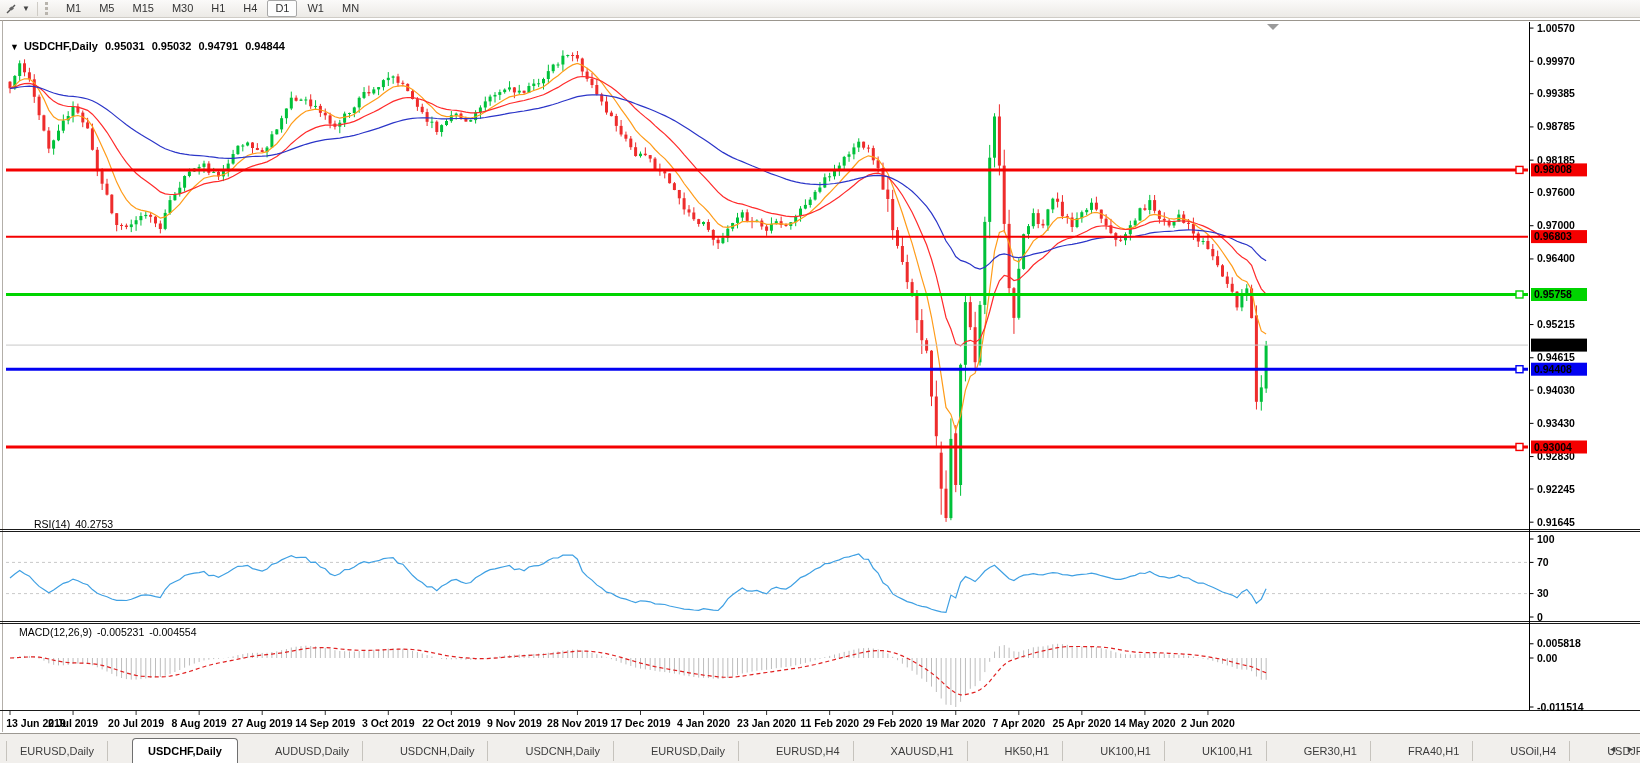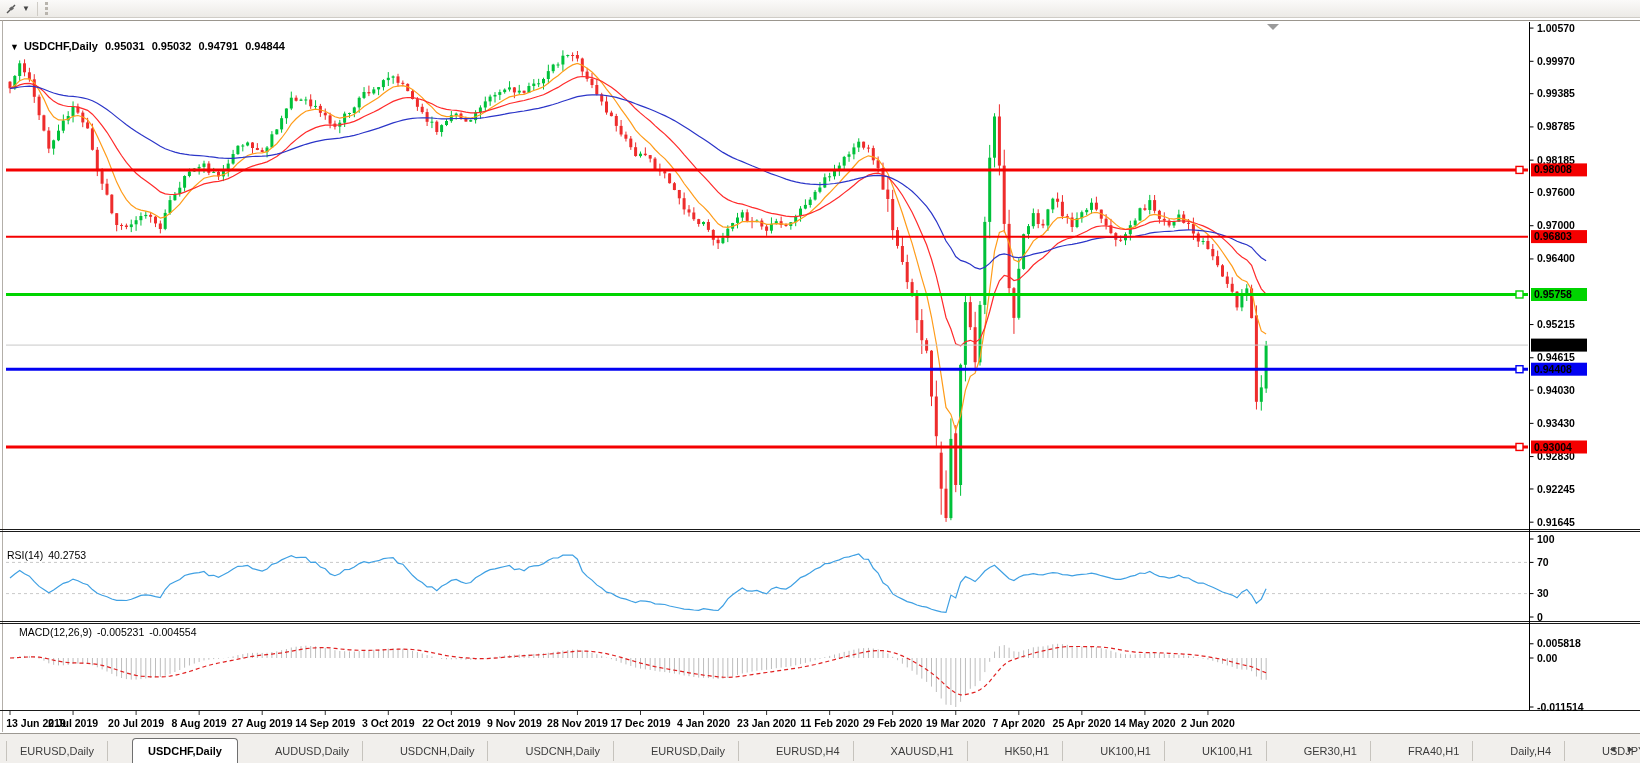--- a/index.html
+++ b/index.html
@@ -46,20 +46,31 @@
   <div class="toolbar">
     <span class="tool-icon">
       <svg width="14" height="14" viewBox="0 0 14 14">
         <line x1="3" y1="11" x2="11" y2="3" stroke="#555" stroke-width="1.4"></line>
         <polygon points="5,6.5 7.5,4.5 10,6.5 7.5,8.5" fill="#666"></polygon>
       </svg>
     </span>
     <span class="dd-arrow">▼</span>
     <span class="vsep"></span>
     <span class="grip"></span>
+    <div id="tf-buttons" class="tf-group">
+        <span class="tf-btn">M1</span>
+        <span class="tf-btn">M5</span>
+        <span class="tf-btn">M15</span>
+        <span class="tf-btn">M30</span>
+        <span class="tf-btn">H1</span>
+        <span class="tf-btn">H4</span>
+        <span class="tf-btn active">D1</span>
+        <span class="tf-btn">W1</span>
+        <span class="tf-btn">MN</span>
+      </div>
   </div>
 
   <div class="chart-area">
     <svg id="chart-svg" width="1640" height="715">
         <rect x="0" y="0" width="1640" height="715" fill="#ffffff"></rect>
         <g>
           <line x1="10" y1="63.1" x2="10" y2="75.3" stroke="#EE2C2C" stroke-width="1"></line>
           <rect x="8.5" y="63.7" width="3" height="6.6" fill="#EE2C2C"></rect>
           <line x1="14.85" y1="57.0" x2="14.85" y2="71.8" stroke="#00C13A" stroke-width="1"></line>
           <rect x="13.3" y="58.0" width="3" height="12.3" fill="#00C13A"></rect>
@@ -963,21 +974,21 @@
         <line x1="1144.8999999999999" y1="693" x2="1144.8999999999999" y2="697" stroke="#333"></line>
         <text x="1144.8999999999999" y="709" class="ax" text-anchor="middle">14 May 2020</text>
         <line x1="1207.9499999999998" y1="693" x2="1207.9499999999998" y2="697" stroke="#333"></line>
         <text x="1207.9499999999998" y="709" class="ax" text-anchor="middle">2 Jun 2020</text>
       </svg>
 
     <div class="overlay chart-title">
       <span class="tri">▼</span><span>USDCHF,Daily</span><span class="v">0.95031</span><span class="v">0.95032</span><span class="v">0.94791</span><span class="v">0.94844</span>
     </div>
 
-    <div class="overlay ind-label" style="top:531px;">
+    <div class="overlay ind-label" style="top:500px;margin-left:27px;">
       <span>RSI(14)</span><span class="v">40.2753</span>
     </div>
 
     <div class="overlay ind-label" style="top:608px;padding-left:12px;">
       <span>MACD(12,26,9)</span><span class="v">-0.005231</span><span class="v">-0.004554</span>
     </div>
   </div>
 
   <div class="tabbar">
     <div id="tabs" class="tabs">
@@ -987,21 +998,21 @@
         <div class="tab">USDCNH,Daily</div>
         <div class="tab">USDCNH,Daily</div>
         <div class="tab">EURUSD,Daily</div>
         <div class="tab">EURUSD,H4</div>
         <div class="tab">XAUUSD,H1</div>
         <div class="tab">HK50,H1</div>
         <div class="tab">UK100,H1</div>
         <div class="tab">UK100,H1</div>
         <div class="tab">GER30,H1</div>
         <div class="tab">FRA40,H1</div>
-        <div class="tab">Daily,H4</div>
+        <div class="tab">USOil,H4</div>
         <div class="tab">USDJPY,H1</div>
         <div class="tab">DJ30,USOil</div>
       </div>
     <div class="tab-arrows">
       <span>◄</span>
       <span>►</span>
     </div>
   </div>
 </div>
 

